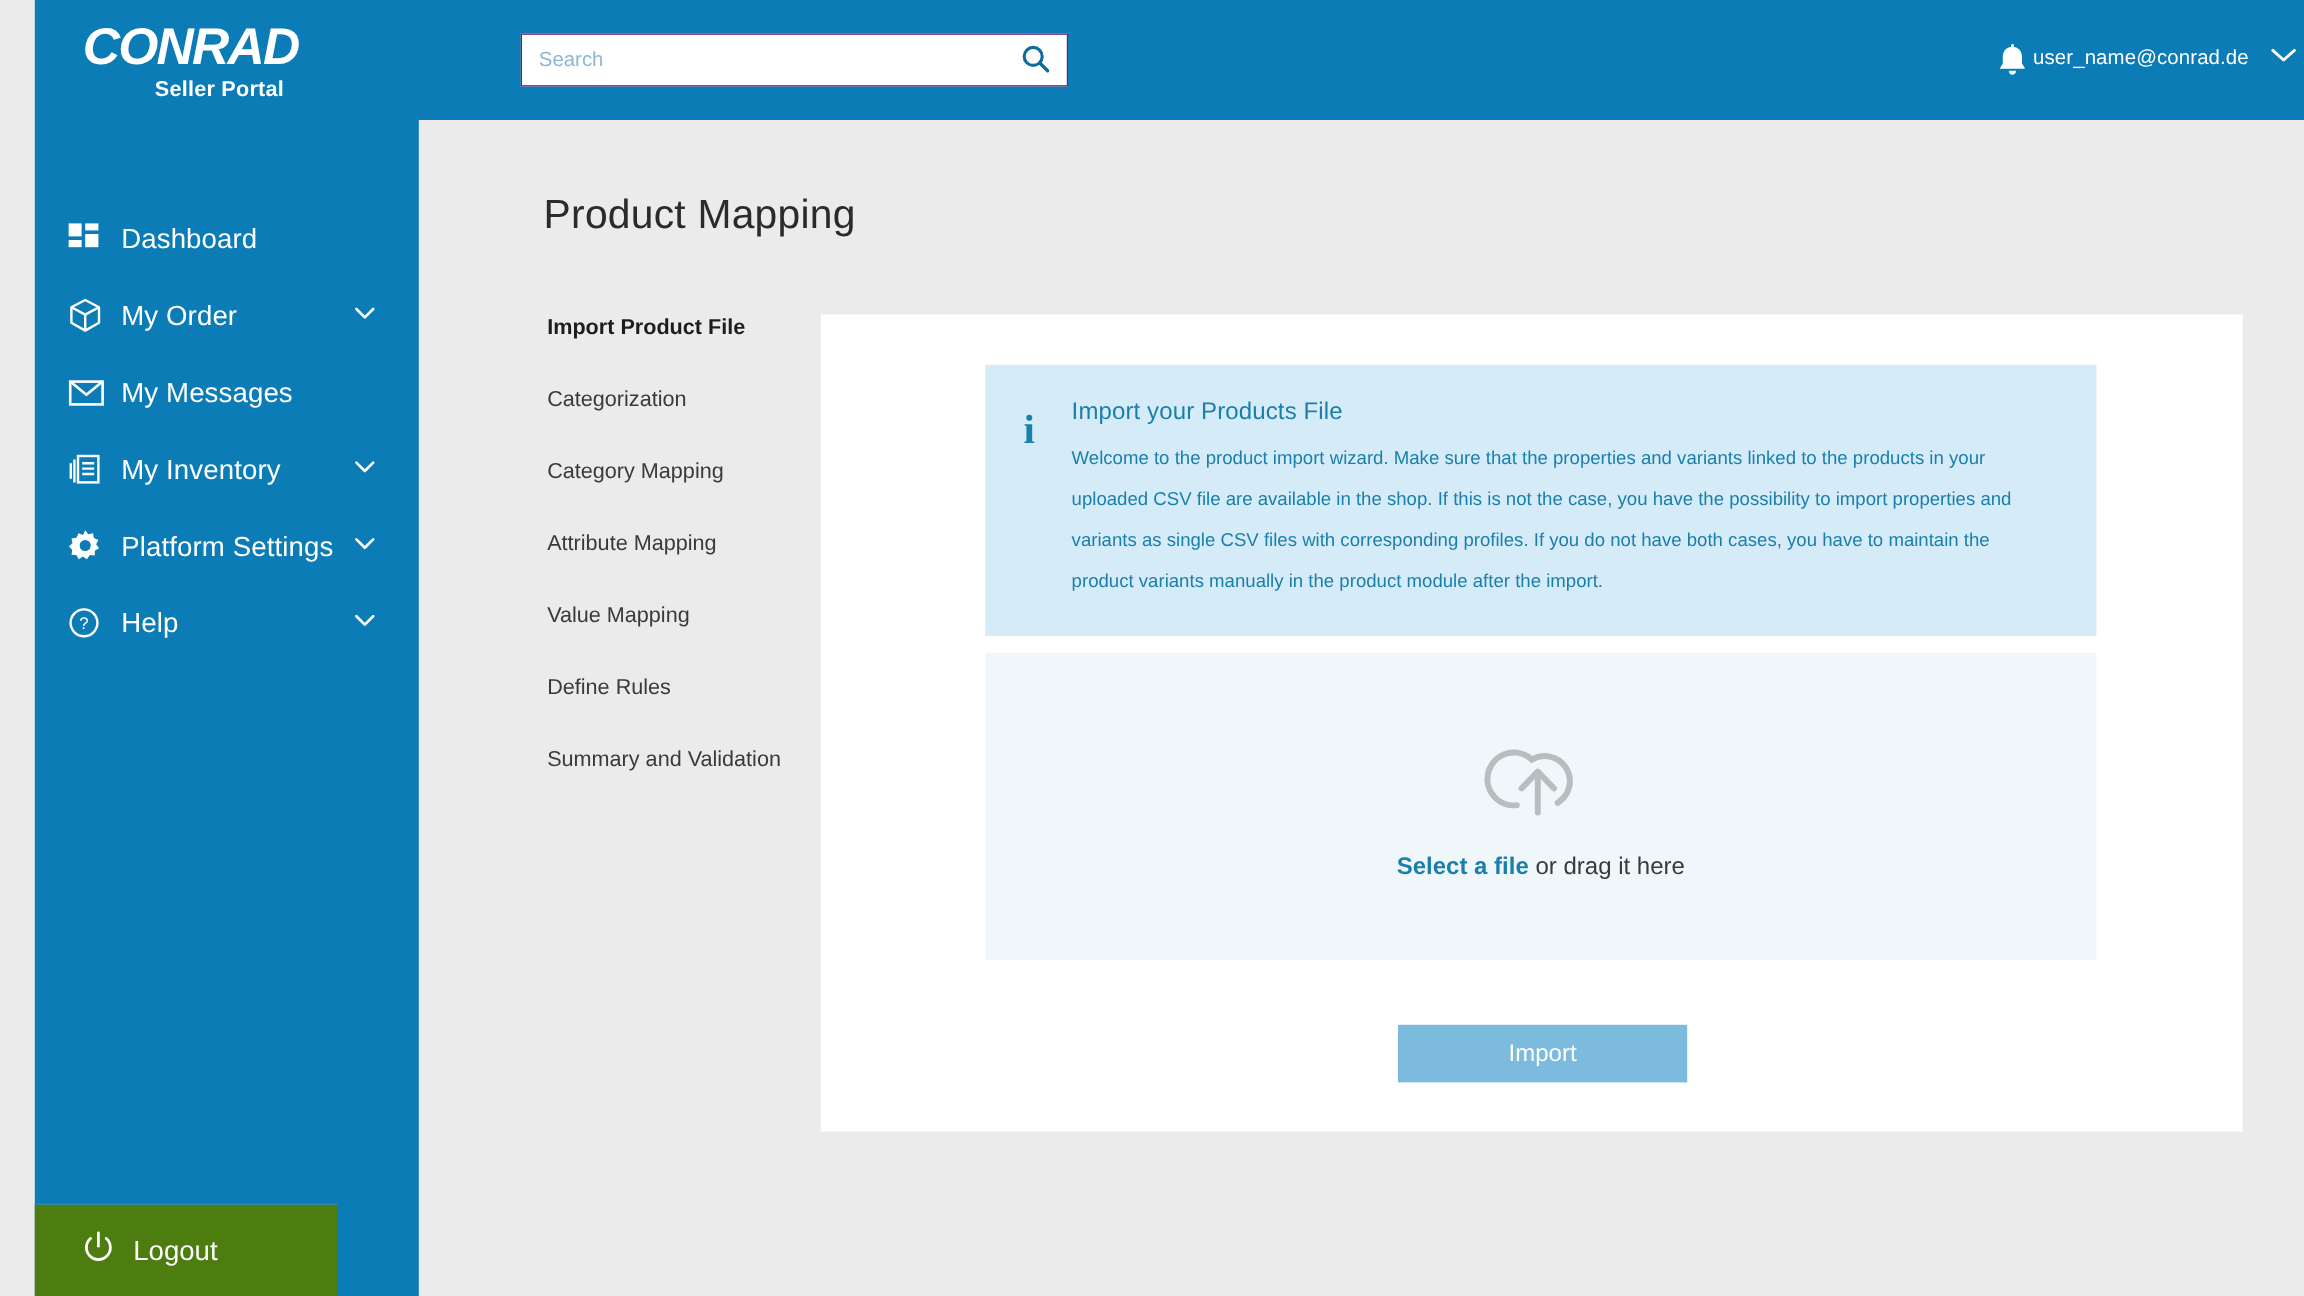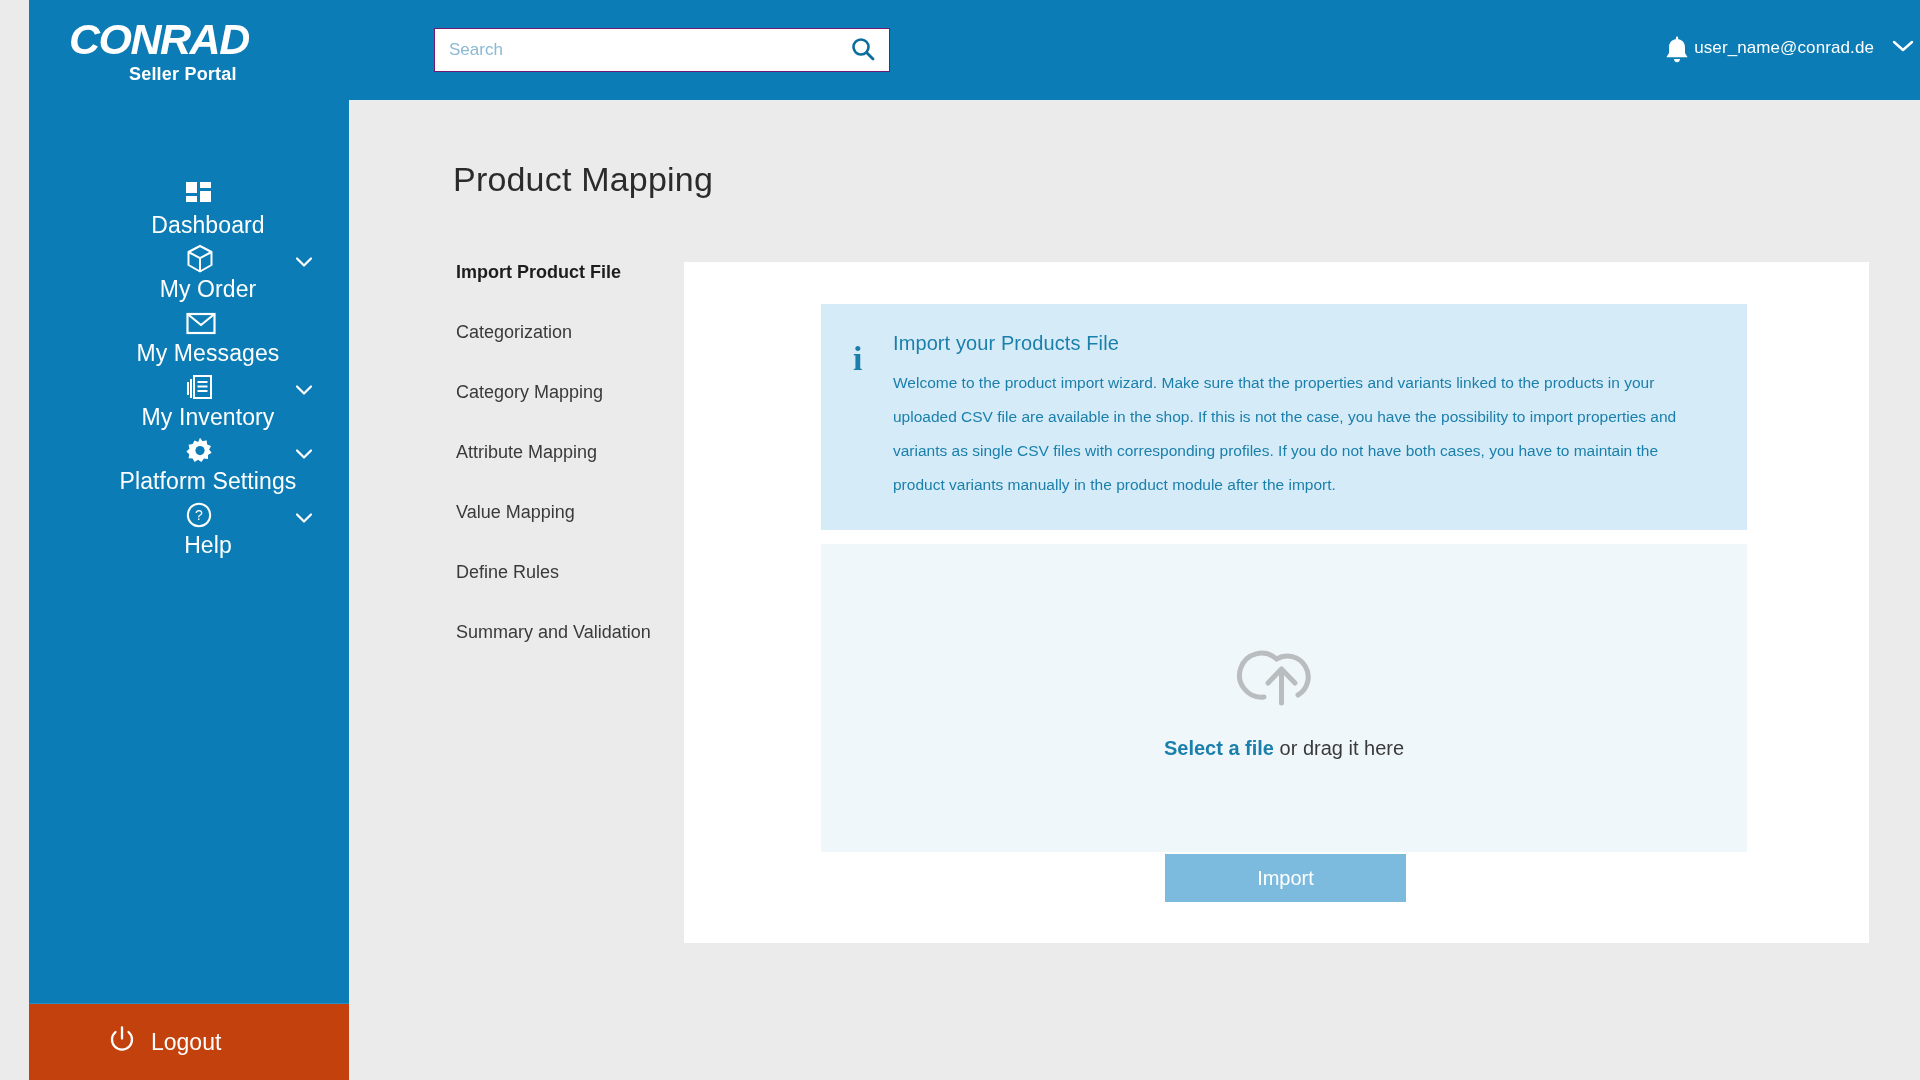--- a/index.html
+++ b/index.html
@@ -125,21 +125,20 @@
   .nav { padding-top: 78px; }
   .nav-item {
     position: relative;
     display: flex;
     align-items: center;
     height: 42px;
     margin-bottom: 22px;
     padding-left: 28px;
     cursor: pointer;
     color: #ffffff;
-    flex-direction: column;
   }
   .nav-icon {
     width: 34px;
     height: 30px;
     display: flex;
     align-items: center;
     justify-content: flex-start;
     flex: 0 0 34px;
   }
   .nav-label {
@@ -154,27 +153,27 @@
     right: 36px;
     top: 12px;
     width: 18px;
     height: 18px;
   }
 
   .logout-block {
     position: absolute;
     left: 0;
     bottom: 0;
-    width: 320px;
+    width: 252px;
     height: 77px;
-    background: #c2410c;
+    background: #4d7c0f;
     border-top: 1px solid #2b90c1;
     display: flex;
     align-items: center;
-    padding-left: 78px;
+    padding-left: 38px;
     cursor: pointer;
   }
   .logout-label {
     font-size: 23px;
     color: #ffffff;
     margin-left: 14px;
   }
 
   
   .main {
@@ -252,21 +251,21 @@
     font-size: 15.5px;
     line-height: 34px;
     color: #1b7fab;
   }
 
   .dropzone {
     position: absolute;
     left: 137px;
     top: 282px;
     width: 926px;
-    height: 308px;
+    height: 256px;
     background: #f0f7fa;
     display: flex;
     flex-direction: column;
     align-items: center;
     justify-content: center;
     cursor: pointer;
   }
   .cloud-icon {
     width: 100px;
     height: 78px;

